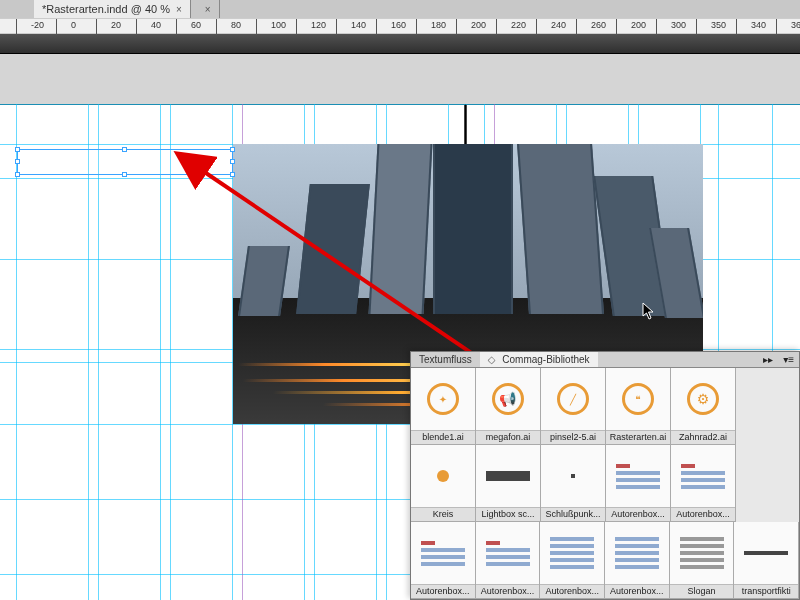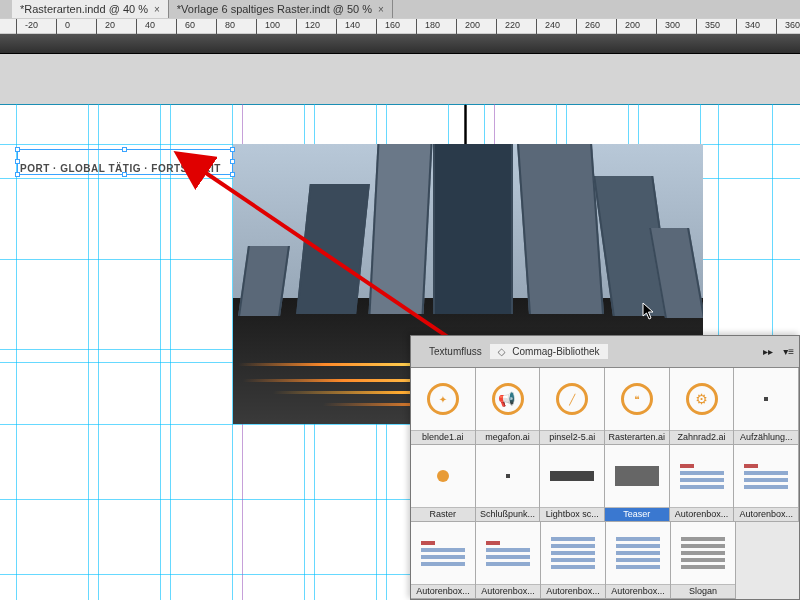--- a/index.html
+++ b/index.html
@@ -10,21 +10,21 @@
     font-size: 11px;
     overflow: hidden;
     position: relative;
   }
   
   .tabs {
     display: flex;
     background: #c8c8c8;
     height: 18px;
     align-items: center;
-    padding-left: 12px;
+    padding-left: 34px;
   }
   .tab {
     display: flex; align-items: center;
     padding: 2px 8px;
     background: #c8c8c8;
     color: #333;
     font-size: 11px;
     border-right: 1px solid #888;
     height: 100%;
     cursor: pointer;
@@ -39,21 +39,21 @@
     border-bottom: 1px solid #ccc;
     position: relative;
     font-size: 9px;
     color: #333;
   }
   .ruler .tick {
     position: absolute; top: 0; height: 16px;
     border-left: 1px solid #555;
   }
   .ruler .tick span {
-    position: absolute; top: 1px; left: 8px;
+    position: absolute; top: 1px; left: 14px;
   }
   
   .topbar {
     height: 20px;
     background: linear-gradient(#525252,#2f2f2f);
     border-bottom: 1px solid #000;
   }
   
   .canvas {
     position: relative;
@@ -111,22 +111,21 @@
     width:390px;
     background:#e8e8e8;
     border:1px solid #777;
     box-shadow:-2px -2px 6px rgba(0,0,0,.2);
     font-size:10px;
   }
   .panel-tabs {
     display:flex; align-items:center;
     background:#d0d0d0;
     border-bottom:1px solid #888;
-    height:32px;
-    padding-left:10px;
+    height:16px;
   }
   .panel-tab {
     padding:2px 8px;
     background:#d0d0d0;
     color:#333;
     font-size:10px;
     cursor:pointer;
   }
   .panel-tab.active {
     background:#f0f0f0;
@@ -177,21 +176,20 @@
 </style>
 </head>
 <body>
 
 <div class="tabs">
   <div class="tab active">
     <span>*Rasterarten.indd @ 40 %</span>
     <span class="close">×</span>
   </div>
   <div class="tab">
-    <span>*Vorlage 6 spaltiges Raster.indt @ 50 %</span>
     <span class="close">×</span>
   </div>
 </div>
 
 <div class="ruler" id="ruler">
     <div class="tick" style="left: 16px;">
       <span>-20</span>
     </div>
     <div class="tick" style="left: 56px;">
       <span>0</span>
@@ -303,21 +301,20 @@
     <div class="building" style="left:370px;bottom:108px;width:60px;height:140px;transform:skewX(8deg);background:#4a5a6a"></div>
     <div class="building" style="right:6px;bottom:106px;width:40px;height:90px;transform:skewX(10deg)"></div>
     <div class="light-trail" style="left:10px;bottom:42px;width:300px"></div>
     <div class="light-trail" style="left:40px;bottom:30px;width:380px;background:linear-gradient(90deg,transparent,#ffaa30,#fff0b0,transparent)"></div>
     <div class="light-trail" style="left:5px;bottom:58px;width:260px"></div>
     <div class="light-trail" style="left:90px;bottom:18px;width:330px"></div>
   </div>
 
   <div class="textframe" style="left:17px;top:95px;width:216px;height:26px">
     <br>
-    <span>PORT · GLOBAL TÄTIG · FORTSCHRIT</span>
     <div class="handle hnw"></div><div class="handle hn"></div><div class="handle hne"></div>
     <div class="handle hw"></div><div class="handle he"></div>
     <div class="handle hsw"></div><div class="handle hs"></div><div class="handle hse"></div>
   </div>
 
   <svg class="arrow-svg" style="left:0;top:0" width="800" height="600">
     <defs>
       <marker id="arrh" markerWidth="10" markerHeight="10" refX="2" refY="5" orient="auto">
         <path d="M0,0 L10,5 L0,10 z" fill="#e00000"></path>
       </marker>
@@ -367,51 +364,39 @@
               <div class="iconcircle">❝</div>
             </div>
             <div class="label">Rasterarten.ai</div>
           </div>
           <div class="lib-item">
             <div class="thumb">
               <div class="iconcircle" style="font-size: 14px;">⚙</div>
             </div>
             <div class="label">Zahnrad2.ai</div>
           </div>
-          <div class="lib-item">
-            <div class="thumb">
-              <div class="tinysq"></div>
-            </div>
-            <div class="label">Aufzählung...</div>
-          </div>
         </div>
         <div class="lib-row">
           <div class="lib-item">
             <div class="thumb">
               <div class="filledcircle"></div>
             </div>
-            <div class="label">Raster</div>
+            <div class="label">Kreis</div>
+          </div>
+          <div class="lib-item">
+            <div class="thumb">
+              <div class="darkbox"></div>
+            </div>
+            <div class="label">Lightbox sc...</div>
           </div>
           <div class="lib-item">
             <div class="thumb">
               <div class="tinysq"></div>
             </div>
             <div class="label">Schlußpunk...</div>
-          </div>
-          <div class="lib-item">
-            <div class="thumb">
-              <div class="darkbox"></div>
-            </div>
-            <div class="label">Lightbox sc...</div>
-          </div>
-          <div class="lib-item selected">
-            <div class="thumb">
-              <div class="lightbox2"></div>
-            </div>
-            <div class="label">Teaser</div>
           </div>
           <div class="lib-item">
             <div class="thumb">
               <div class="textlines">
                 <div class="redbar"></div>
                 <div class="bar"></div>
                 <div class="bar"></div>
                 <div class="bar"></div>
               </div>
             </div>
@@ -481,17 +466,23 @@
               <div class="textlines">
                 <div class="bar" style="background: rgb(153, 153, 153);"></div>
                 <div class="bar" style="background: rgb(153, 153, 153);"></div>
                 <div class="bar" style="background: rgb(153, 153, 153);"></div>
                 <div class="bar" style="background: rgb(153, 153, 153);"></div>
                 <div class="bar" style="background: rgb(153, 153, 153);"></div>
               </div>
             </div>
             <div class="label">Slogan</div>
           </div>
+          <div class="lib-item">
+            <div class="thumb">
+              <div class="darkbox" style="height: 4px;"></div>
+            </div>
+            <div class="label">transportfikti</div>
+          </div>
         </div>
       </div>
   </div>
 
 </div>
 
 </body></html>

